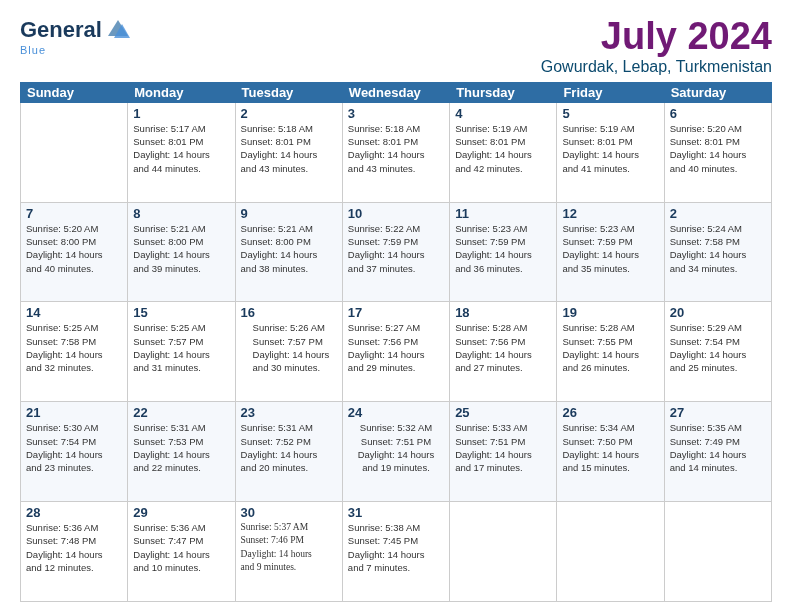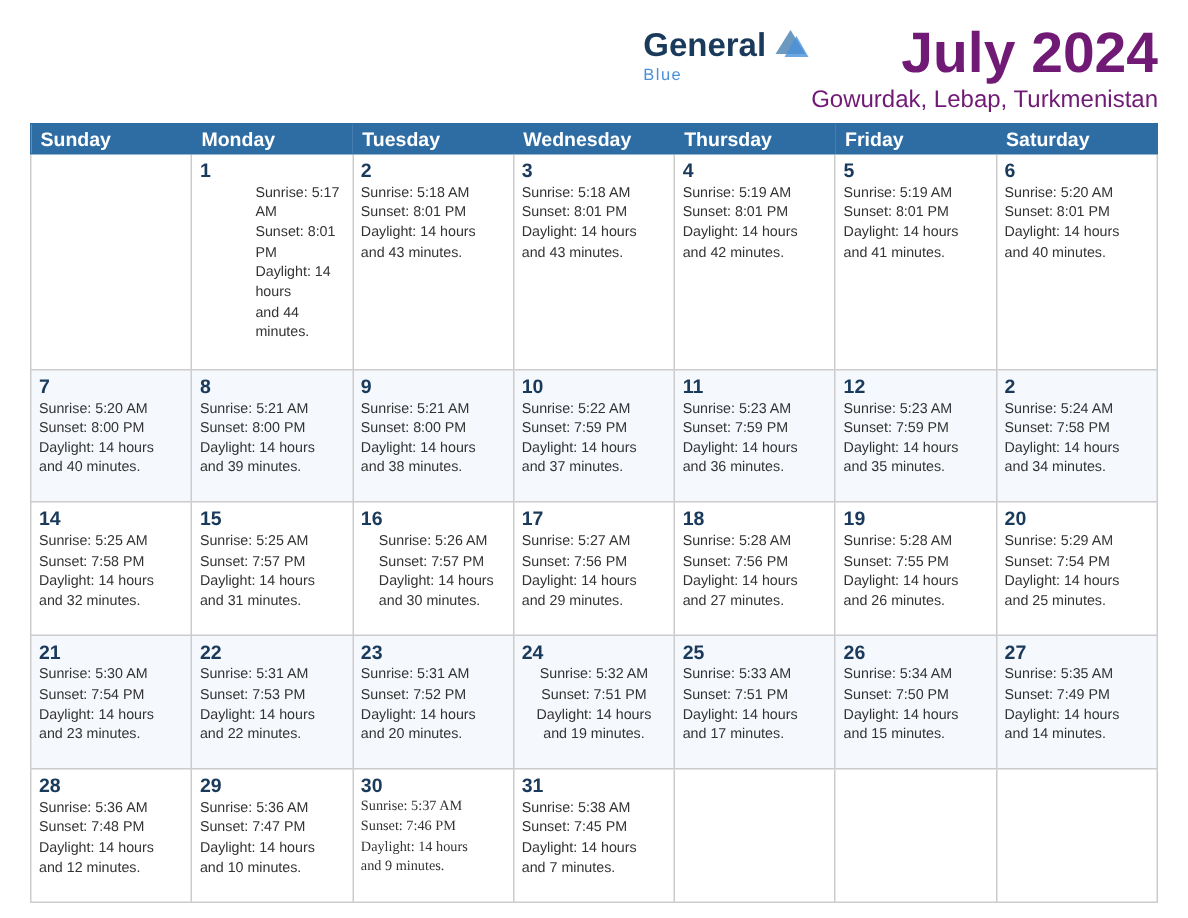--- a/index.html
+++ b/index.html
@@ -13,21 +13,21 @@
     .page {
       width: 792px;
       height: 612px;
       padding: 16px 20px 10px 20px;
       display: flex;
       flex-direction: column;
     }
     .header {
       display: flex;
       align-items: flex-start;
-      justify-content: flex-end;
+      justify-content: space-between;
       margin-bottom: 6px;
     }
     .logo {
       display: flex;
       flex-direction: column;
       align-items: flex-start;
     }
     .logo-text {
       font-size: 22px;
       font-weight: bold;
@@ -43,21 +43,21 @@
       text-align: right;
     }
     .main-title {
       font-size: 38px;
       color: #701a75;
       font-weight: bold;
       line-height: 1.1;
     }
     .subtitle {
       font-size: 16px;
-      color: #701a75;
+      color: #0c4a6e;
     }
     .calendar {
       flex: 1;
       border: 1px solid #ccc;
       border-collapse: collapse;
       width: 100%;
       table-layout: fixed;
     }
     .calendar th {
       background-color: #2e6da4;
@@ -131,21 +131,21 @@
         <th>Thursday</th>
         <th>Friday</th>
         <th>Saturday</th>
       </tr>
     </thead>
     <tbody id="calendar-body">
     <tr>
           <td class="empty-cell"></td>
           <td>
             <span class="day-num">1</span>
-            <div class="day-info" style="white-space: pre-line; margin-left: 37px;">Sunrise: 5:17 AM
+            <div class="day-info" style="white-space: pre-line;">Sunrise: 5:17 AM
 Sunset: 8:01 PM
 Daylight: 14 hours
 and 44 minutes.</div>
           </td>
           <td>
             <span class="day-num">2</span>
             <div class="day-info" style="white-space: pre-line;">Sunrise: 5:18 AM
 Sunset: 8:01 PM
 Daylight: 14 hours
 and 43 minutes.</div>

